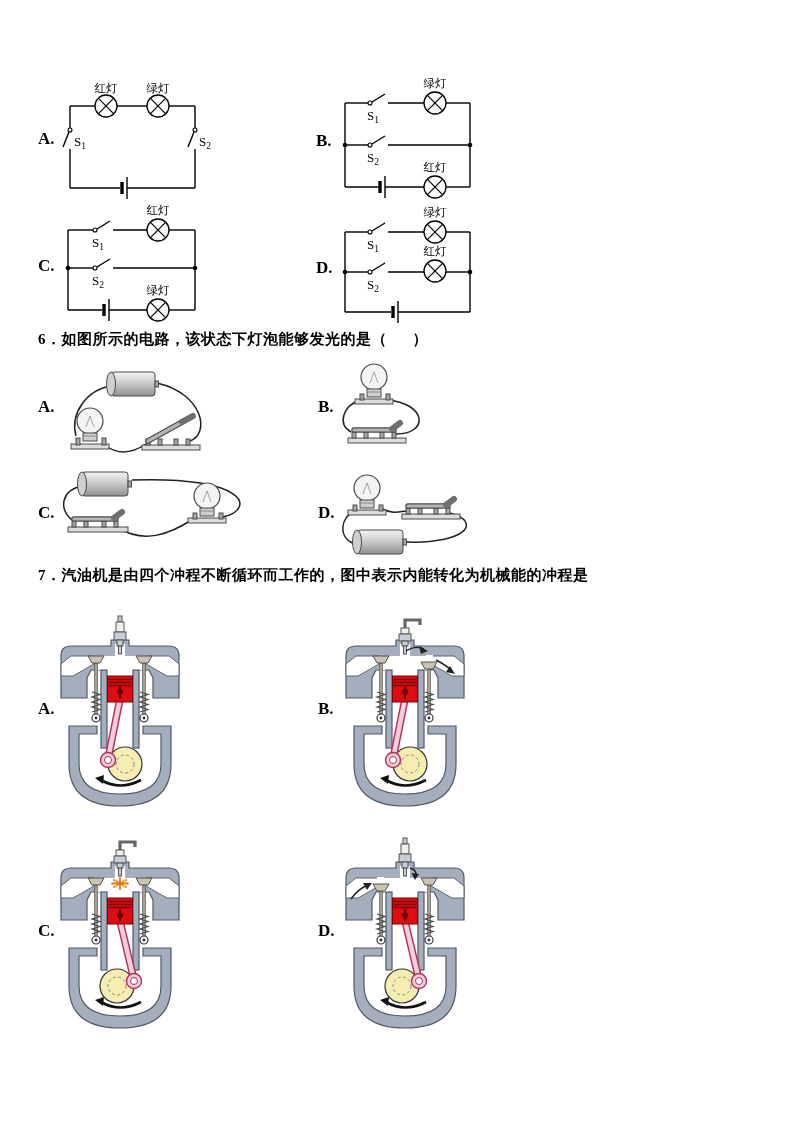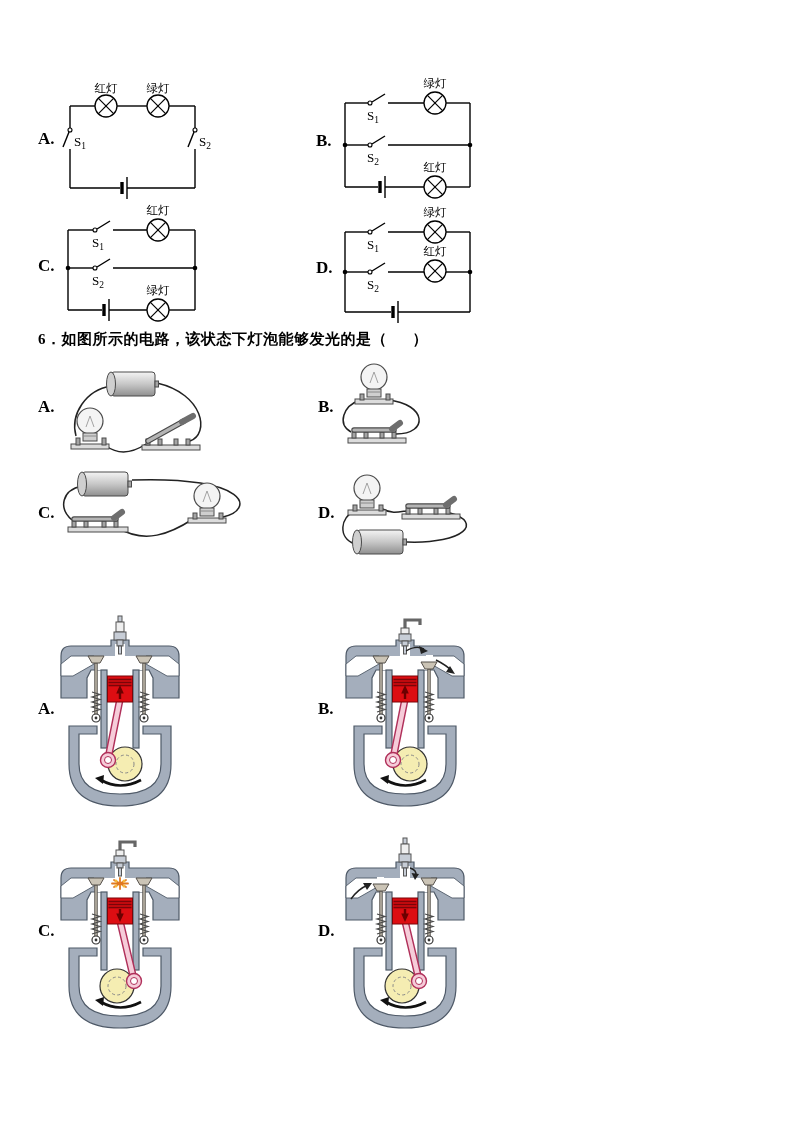--- a/index.html
+++ b/index.html
@@ -342,20 +342,21 @@
       <line class="blade-in" x1="73" y1="44" x2="113" y2="44"></line>
       <line class="handle" x1="111" y1="43" x2="119" y2="37"></line>
     </g>
     <g>
       <rect x="22" y="68" width="46" height="24" rx="3" fill="url(#batg)" stroke="#4a4a4a"></rect>
       <ellipse class="metal" cx="22" cy="80" rx="4.5" ry="12"></ellipse>
       <rect class="metal-dark" x="68" y="77" width="3.5" height="6"></rect>
     </g>
   </svg>
 
+  <div class="abs q-heading" style="left:38px;top:566px">7．汽油机是由四个冲程不断循环而工作的，图中表示内能转化为机械能的冲程是</div>
 
   <div class="abs opt-letter" style="left:38px;top:699px">A.</div>
   <div class="abs opt-letter" style="left:318px;top:699px">B.</div>
   <div class="abs opt-letter" style="left:38px;top:921px">C.</div>
   <div class="abs opt-letter" style="left:318px;top:921px">D.</div>
 
   <svg style="left:55px;top:614px" width="130" height="200" viewBox="0 0 130 200">
     <path class="eng-body" d="M14,112 L42,112 L42,120 L24,120 L24,150 Q24,180 65,180 Q106,180 106,150 L106,120 L88,120 L88,112 L116,112 L116,150 Q116,192 65,192 Q14,192 14,150 Z"></path>
     <path class="eng-body" d="M6,84 L6,42 Q6,32 16,32 L56,32 L56,26 L74,26 L74,32 L114,32 Q124,32 124,42 L124,84 L98,84 L98,64 L94,56 L36,56 L32,64 L32,84 Z"></path>
     <rect x="42" y="42" width="46" height="14" class="cavity"></rect>

